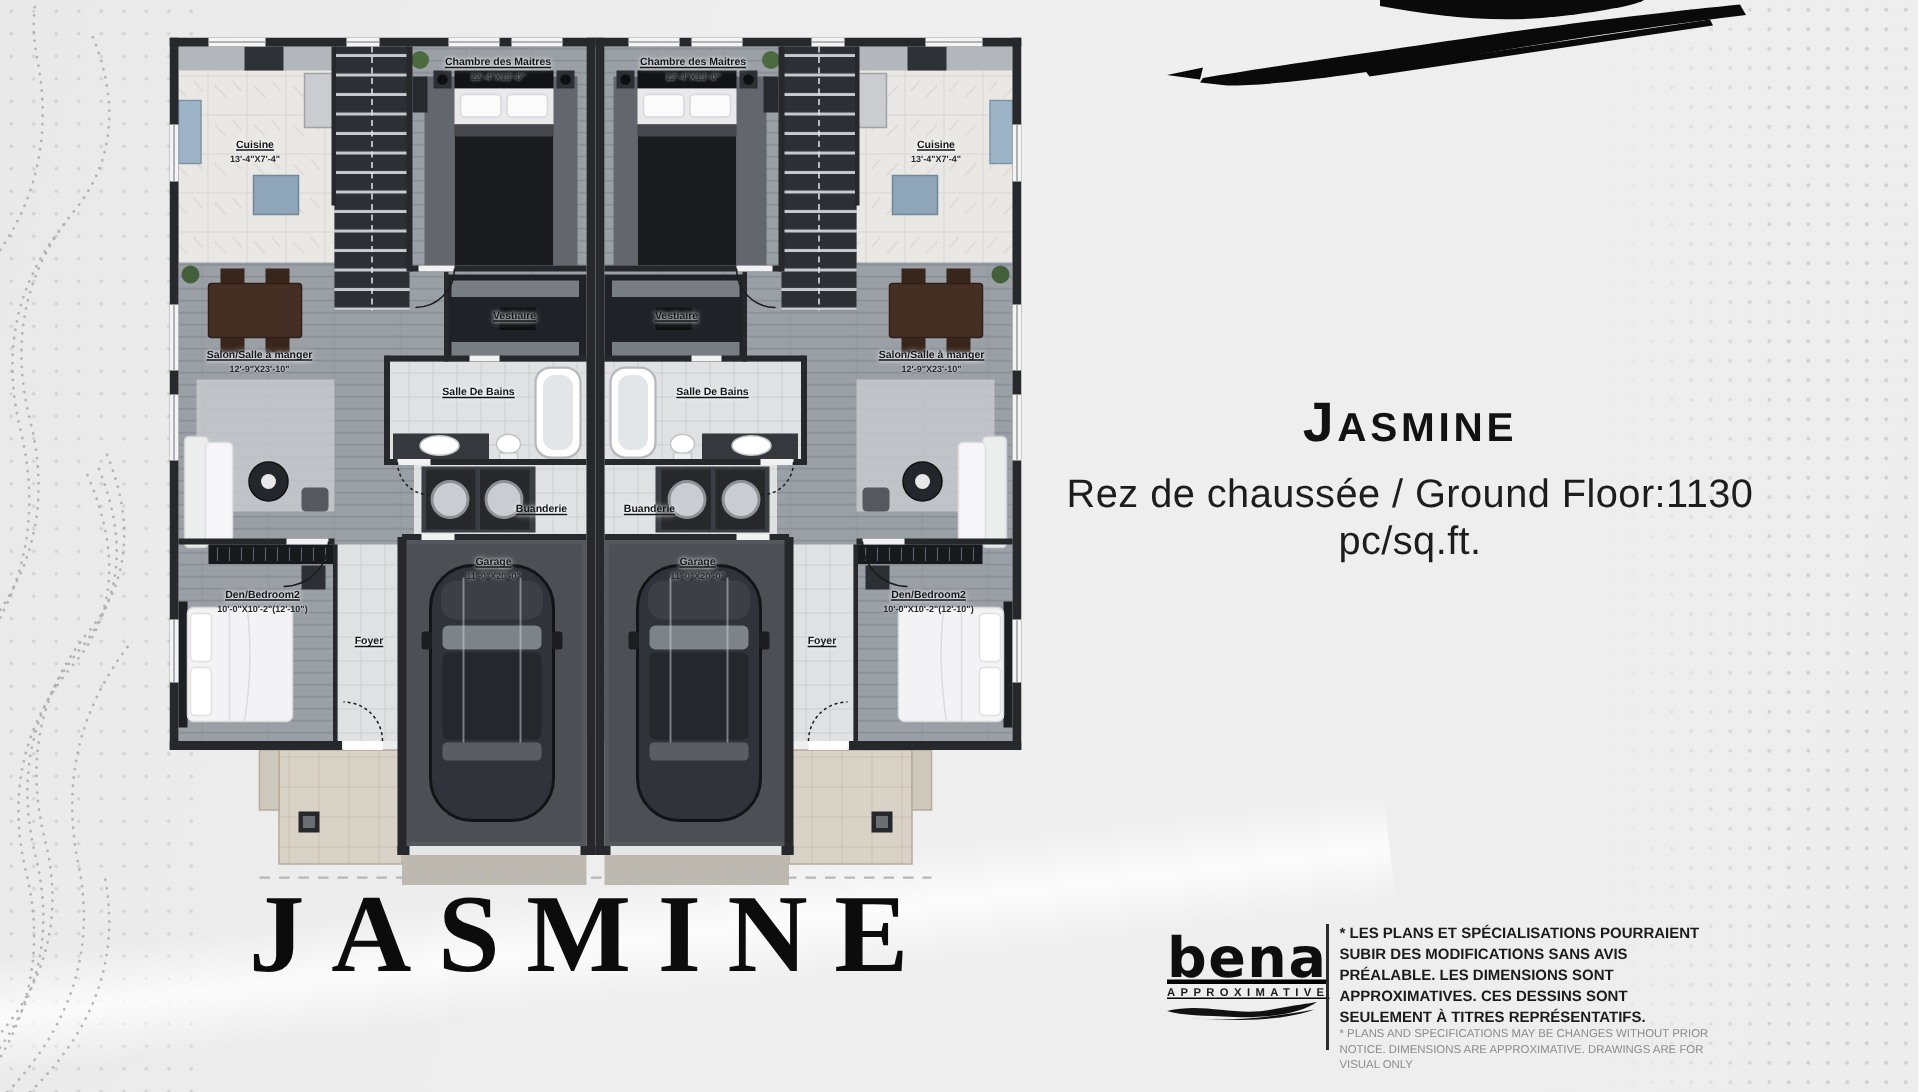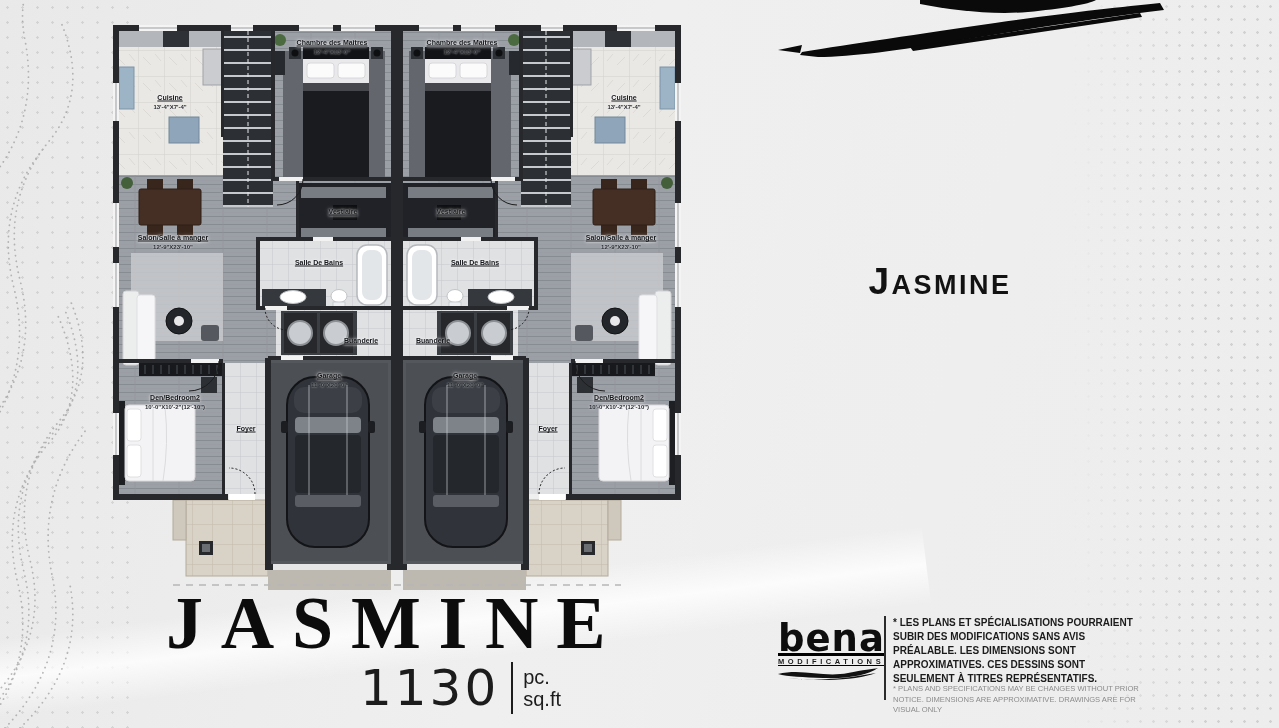--- a/index.html
+++ b/index.html
@@ -318,36 +318,29 @@
     <div class="rdim" style="left:62px;top:382px">10'-0"X10'-2"(12'-10")</div>
     <div class="rlabel" style="left:506px;top:372px">Den/Bedroom2</div>
     <div class="rdim" style="left:506px;top:382px">10'-0"X10'-2"(12'-10")</div>
 
     <div class="rlabel" style="left:133px;top:403px">Foyer</div>
     <div class="rlabel" style="left:435px;top:403px">Foyer</div>
   </div>
 
   <div class="title-block">
     <div class="plan-title">Jasmine</div>
+    <div class="plan-subtitle">Rez de chaussée / Ground Floor:1130 pc/sq.ft.</div>
   </div>
 
   <div class="footer-name">JASMINE</div>
-  <div class="area-row">
-    <div class="area-value">1130</div>
-    <div class="area-divider"></div>
-    <div class="area-units">
-      <span>pc.</span>
-      <span>sq.ft</span>
-    </div>
-  </div>
 
   <div class="brand-block">
     <div class="bena-logo">
       <div class="bena-word">bena</div>
-      <div class="bena-tag">MODIFICATIONS</div>
+      <div class="bena-tag">APPROXIMATIVE</div>
       <svg width="100" height="14" viewBox="0 0 100 14">
         <path d="M0 8 C25 2 45 12 70 7 C85 4 95 3 100 2 C90 9 70 13 45 12 C25 11 10 11 0 8 Z" fill="#111"></path>
         <path d="M10 12 C40 16 70 12 98 7 C80 14 45 16 10 12 Z" fill="#111"></path>
       </svg>
     </div>
     <div class="brand-divider"></div>
     <div class="disclaimer-fr">* LES PLANS ET SPÉCIALISATIONS POURRAIENT SUBIR DES MODIFICATIONS SANS AVIS PRÉALABLE. LES DIMENSIONS SONT APPROXIMATIVES. CES DESSINS SONT SEULEMENT À TITRES REPRÉSENTATIFS.</div>
     <div class="disclaimer-en">* PLANS AND SPECIFICATIONS MAY BE CHANGES WITHOUT PRIOR NOTICE. DIMENSIONS ARE APPROXIMATIVE. DRAWINGS ARE FOR VISUAL ONLY</div>
   </div>
 

